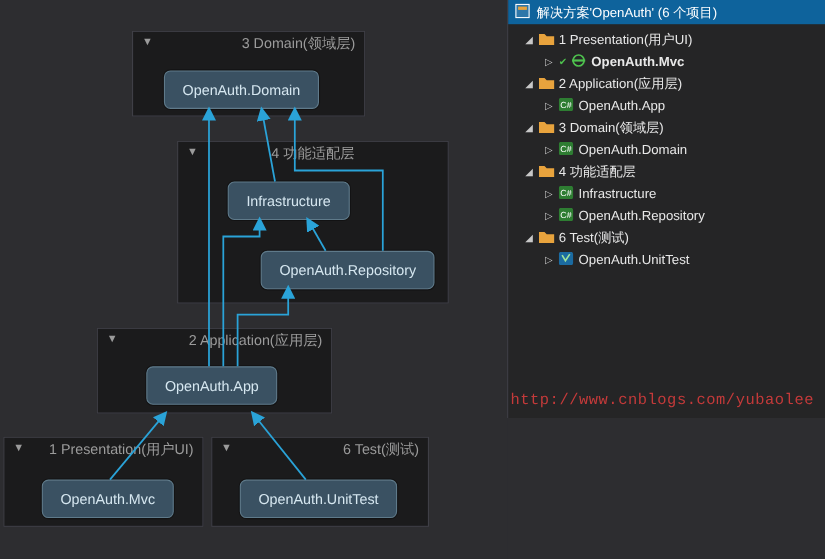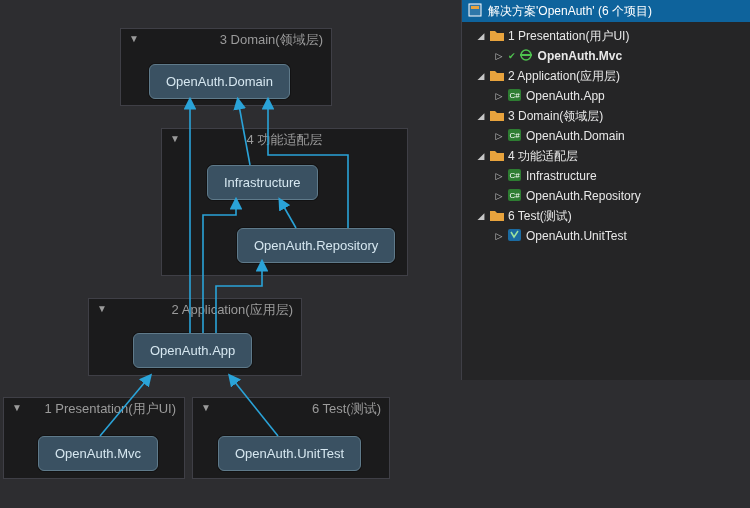--- a/index.html
+++ b/index.html
@@ -267,13 +267,14 @@
       <span class="twisty">▷</span>
       <span><svg width="14" height="12">
             <rect x="0" y="0" width="13" height="12" rx="2" fill="#1b6ba1"></rect>
             <path d="M3 3 L6 8 L10 2" stroke="#9de39d" stroke-width="1.5" fill="none"></path>
           </svg></span>
       <span>OpenAuth.UnitTest</span>
     </div>
 
   </div>
 
+  <div class="watermark">http://www.cnblogs.com/yubaolee</div>
 </div>
 
 </body></html>

